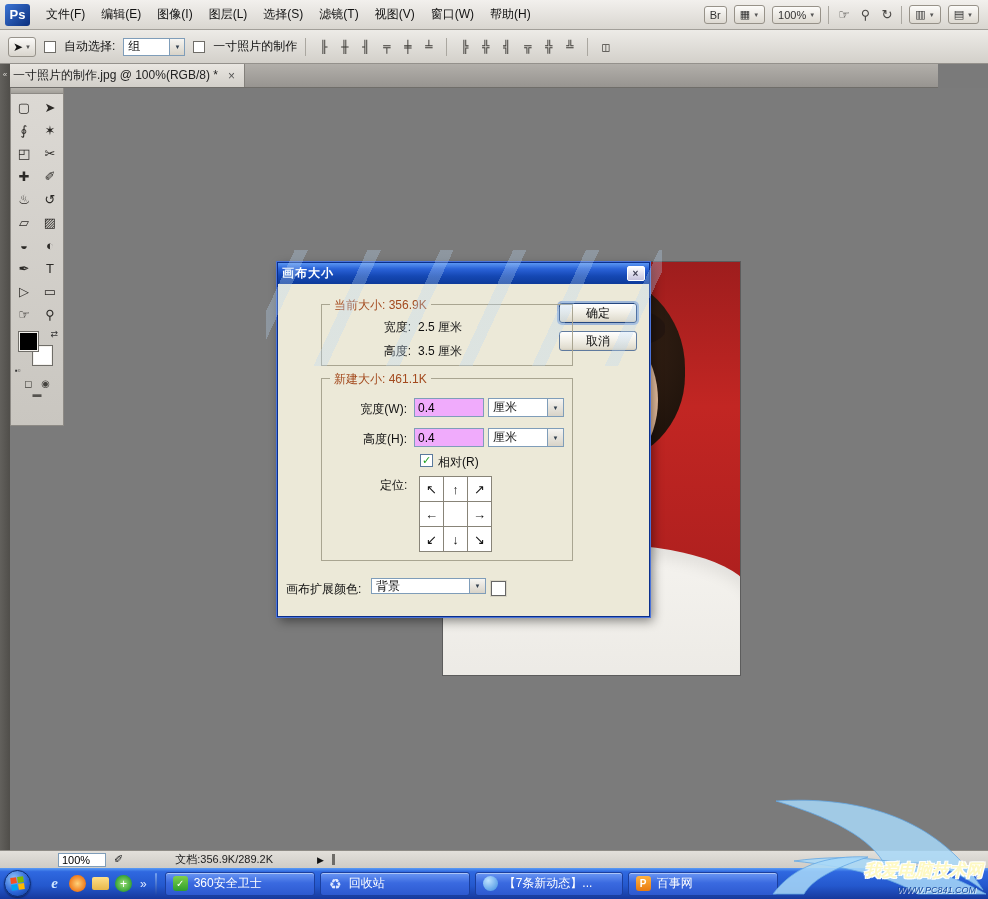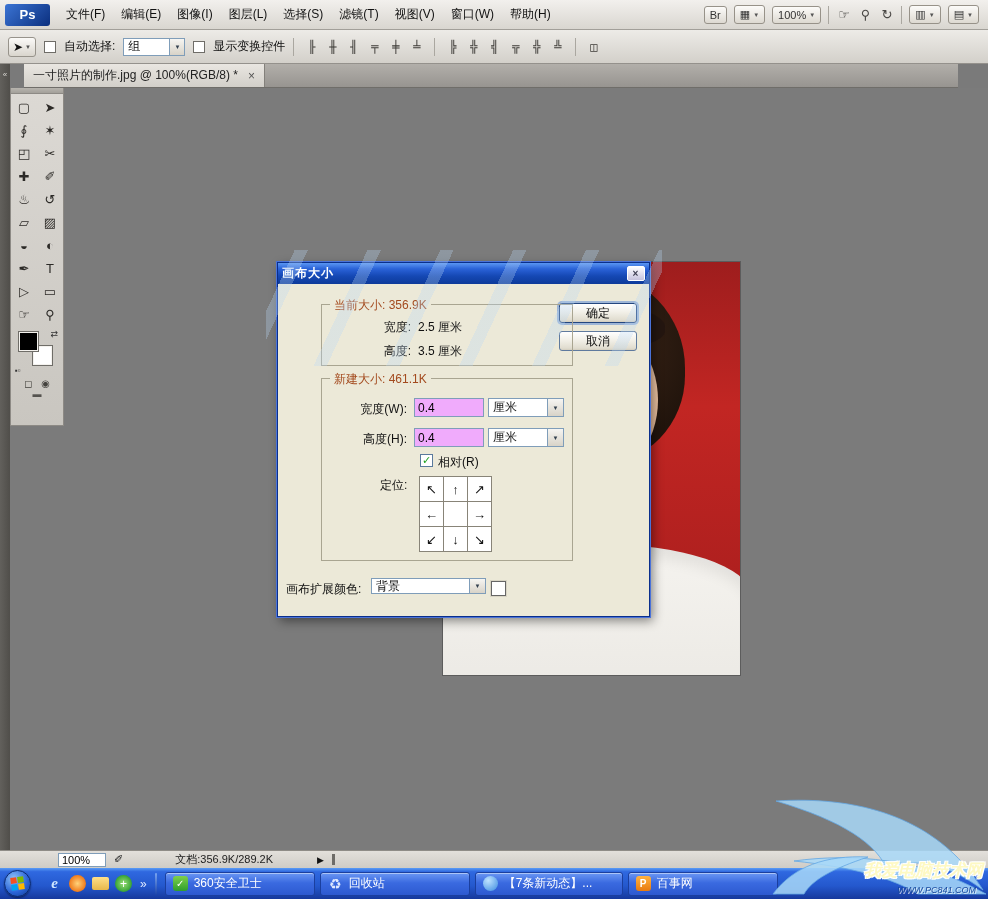--- a/index.html
+++ b/index.html
@@ -4,21 +4,21 @@
 <style>
   * { margin:0; padding:0; box-sizing:border-box; }
   html,body { width:988px; height:899px; }
   body { position:relative; overflow:hidden; background:#7a7a7a;
          font-family:"Liberation Sans","DejaVu Sans",sans-serif; color:#111; }
 
   
   .menubar { position:absolute; left:0; top:0; width:988px; height:30px; z-index:30;
     background:linear-gradient(#f2f0ed,#d9d6d0); border-bottom:1px solid #a29f99;
     display:flex; align-items:center; padding:0 5px; }
-  .ps-logo { width:45px; height:22px; border-radius:3px; margin-right:8px; flex:none;
+  .ps-logo { width:25px; height:22px; border-radius:3px; margin-right:8px; flex:none;
     background:linear-gradient(135deg,#3b74d4,#0b2f7e); color:#fff;
     font-weight:bold; font-size:13px; display:flex; align-items:center; justify-content:center; }
   .menu-item { font-size:12px; padding:5px 8px; white-space:nowrap; cursor:default; }
   .mb-right { margin-left:auto; display:flex; align-items:center; gap:7px; padding-right:4px; }
   .mini-btn { display:inline-flex; align-items:center; gap:3px; font-size:11px; color:#333;
     border:1px solid #979289; border-radius:3px; padding:2px 5px; white-space:nowrap;
     background:linear-gradient(#fcfbf9,#ddd9d1); }
   .caret { font-size:6px; color:#555; }
   .vsep { width:1px; height:18px; background:#aaa7a0; }
   .ghost-icon { font-size:13px; color:#4a4845; padding:0 2px; }
@@ -38,21 +38,21 @@
     justify-content:center; font-size:6px; color:#33404f; }
   .icon-group { display:flex; gap:2px; }
   .align-btn { width:19px; height:19px; border:1px solid transparent; border-radius:2px;
     display:flex; align-items:center; justify-content:center; font-size:12px; color:#3c3a36;
     font-family:"DejaVu Sans Mono","DejaVu Sans",monospace; }
 
   
   .dock-strip { position:absolute; left:0; top:64px; width:10px; height:786px; z-index:25;
     background:linear-gradient(90deg,#62605c,#504e4a); color:#d8d6d2; font-size:8px;
     text-align:center; padding-top:6px; }
-  .tabbar { position:absolute; left:24px; top:64px; width:934px; height:24px; z-index:20;
+  .tabbar { position:absolute; left:4px; top:64px; width:934px; height:24px; z-index:20;
     background:linear-gradient(#b2afaa,#979490); border-bottom:1px solid #6f6d69; display:flex; }
   .doc-tab { height:100%; display:inline-flex; align-items:center; gap:10px; padding:0 9px;
     background:linear-gradient(#e9e6e1,#d2cfc9); border-right:1px solid #83807b;
     font-size:12px; color:#222; white-space:nowrap; }
   .tab-close { font-size:12px; color:#555; line-height:1; }
 
   
   .canvas { position:absolute; left:10px; top:88px; width:978px; height:762px;
     background:#7b7b7b; z-index:5; }
   .photo { position:absolute; left:433px; top:174px; width:297px; height:413px; 
@@ -241,21 +241,21 @@
     <span>➤</span>
     <span class="caret">▼</span>
   </span>
   <span class="chk"></span>
   <span>自动选择:</span>
   <span class="opt-select">
     <span class="val">组</span>
     <span class="dd">▼</span>
   </span>
   <span class="chk"></span>
-  <span>显示变换控件</span>
+  <span>一寸照片的制作</span>
   <span class="vsep"></span>
   <span class="icon-group">
     <span class="align-btn">╟</span>
     <span class="align-btn">╫</span>
     <span class="align-btn">╢</span>
     <span class="align-btn">╤</span>
     <span class="align-btn">╪</span>
     <span class="align-btn">╧</span>
   </span>
   <span class="vsep"></span>

